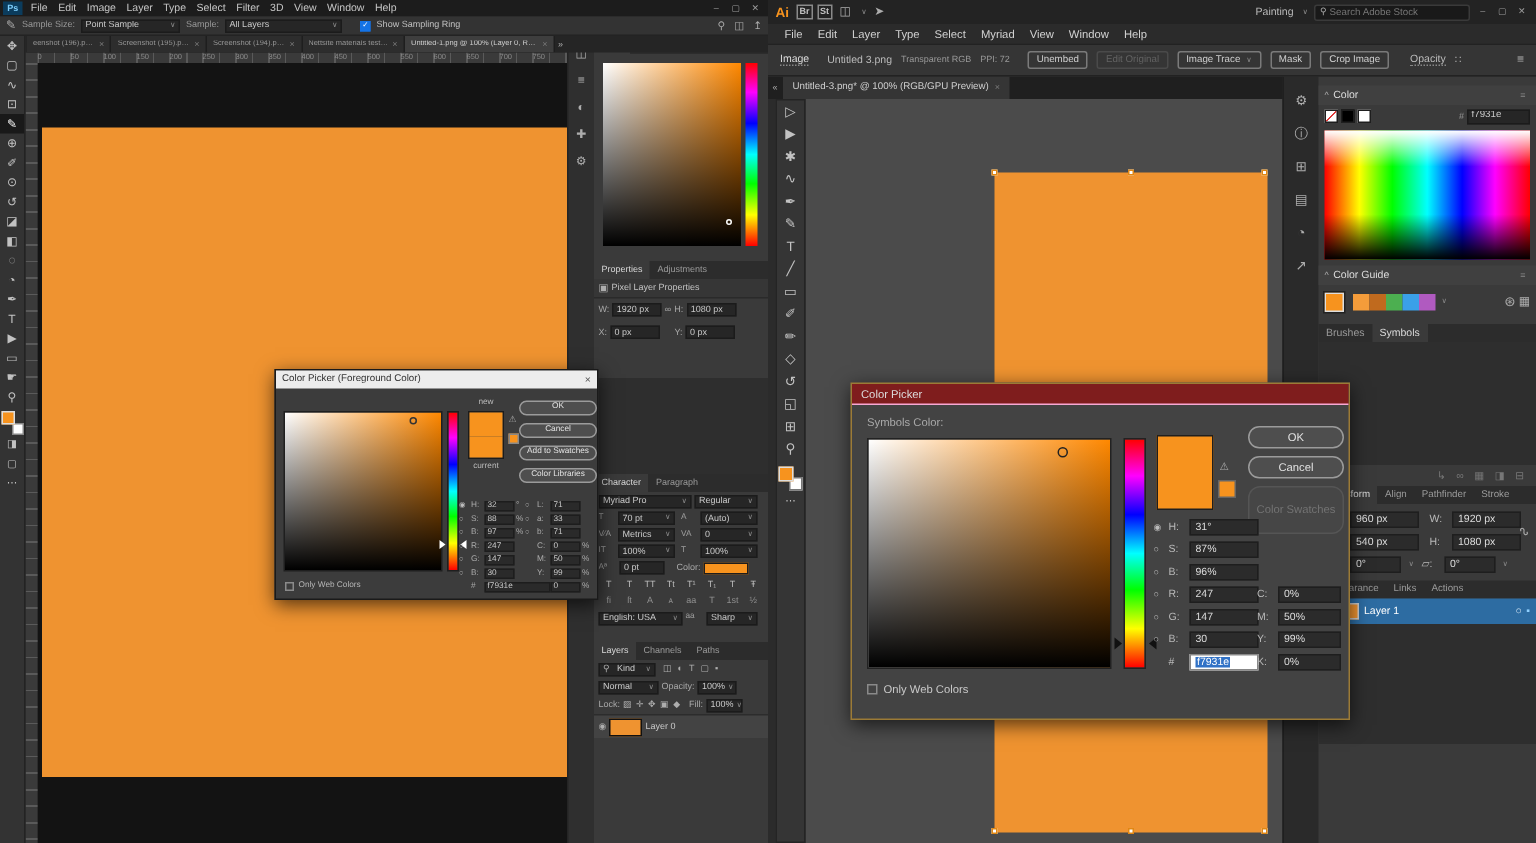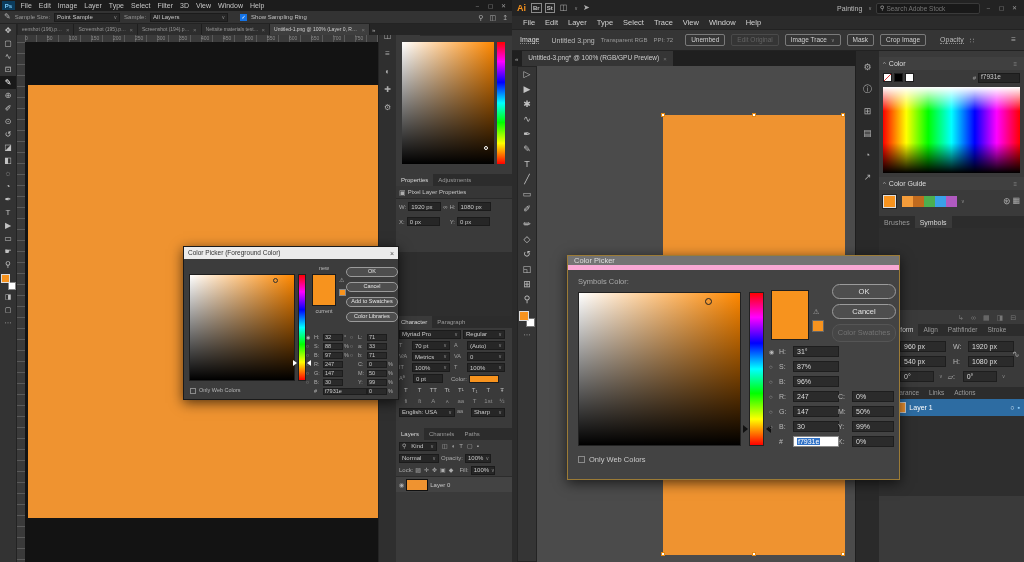--- a/index.html
+++ b/index.html
@@ -653,21 +653,21 @@
     </div>
 
     <div class="bar" style="top:16px;height:13px;background:#2b2b2b;z-index:6;padding-left:6px">
       <div class="row">
 
       <span class="mi2">File</span>
           <span class="mi2">Edit</span>
           <span class="mi2">Layer</span>
           <span class="mi2">Type</span>
           <span class="mi2">Select</span>
-          <span class="mi2">Trace</span>
+          <span class="mi2">Myriad</span>
           <span class="mi2">View</span>
           <span class="mi2">Window</span>
           <span class="mi2">Help</span>
         </div>
     </div>
 
     <div class="bar" style="top:29px;height:22px;background:#353535;border-top:1px solid #222;border-bottom:1px solid #222;z-index:6;gap:6px;padding:0 8px">
       <span style="font-size:7px;color:#ddd;border-bottom:1px dotted #888">Image</span>
       <span class="lbl2" style="margin-left:6px">Untitled 3.png</span>
       <span class="lbl">Transparent RGB</span>
@@ -890,21 +890,21 @@
         <span style="font-size:7px;color:#dfeefb">›</span>
         <span style="width:16px;height:11px;background:var(--canvas_orange);border:1px solid #ccc"></span>
         <span style="font-size:7px;color:#fff">Layer 1</span>
         <span style="margin-left:auto;font-size:7px;color:#d8e8f5">○</span>
         <span style="font-size:7px;color:#8fd0ff">▪</span>
       </div>
       <div style="height:80px;background:#2e2e2e"></div>
     </div>
 
     <div class="dlg" style="left:55px;top:255px;width:333px;height:225px;background:#434343;border:1px solid #9c7b36">
-      <div class="row" style="height:14px;background:#737373;border-bottom:5px solid #f9a8d4;padding:0 6px">
+      <div class="row" style="height:14px;background:#7f1d1d;border-bottom:1px solid #f9a8d4;padding:0 6px">
         <span style="font-size:7.5px;color:#ddd">Color Picker</span>
       </div>
       <span class="abs" style="left:10px;top:22px;font-size:7.5px;color:#a9a9a9">Symbols Color:</span>
       <div class="abs sb" style="left:10px;top:36px;width:163px;height:154px;border:1px solid #222">
         <span class="ring" style="left:126px;top:5px;width:7px;height:7px;border-color:#222"></span>
       </div>
       <div class="abs huev" style="left:181px;top:36px;width:15px;height:154px;border:1px solid #222"></div>
       <span class="tri" style="left:175px;top:169px;border-top:4px solid transparent;border-bottom:4px solid transparent;border-left:5px solid #111"></span>
       <span class="tri" style="left:198px;top:169px;border-top:4px solid transparent;border-bottom:4px solid transparent;border-right:5px solid #111"></span>
       <div class="abs" style="left:203px;top:34px;width:38px;height:50px;background:var(--accent);border:1px solid #1f1f1f"></div>
@@ -913,21 +913,21 @@
       <div class="abs" style="left:264px;top:28px;width:64px">
 
           <div class="pill" style="height:15px;font-size:7.5px;margin-bottom:5px">
             <span>OK</span>
           </div>
 
           <div class="pill" style="height:15px;font-size:7.5px;margin-bottom:5px">
             <span>Cancel</span>
           </div>
 
-          <div class="pill disabled" style="height:18px;font-size:7.5px;margin-bottom:5px">
+          <div class="pill disabled" style="height:32px;font-size:7.5px;margin-bottom:5px">
             <span>Color Swatches</span>
           </div>
         </div>
       <div class="abs" style="left:201px;top:88px">
 
           <div class="afrow" style="gap:2px">
             <span class="radio">◉</span>
             <span class="fl">H:</span>
             <span class="fi">31°</span>
           </div>

